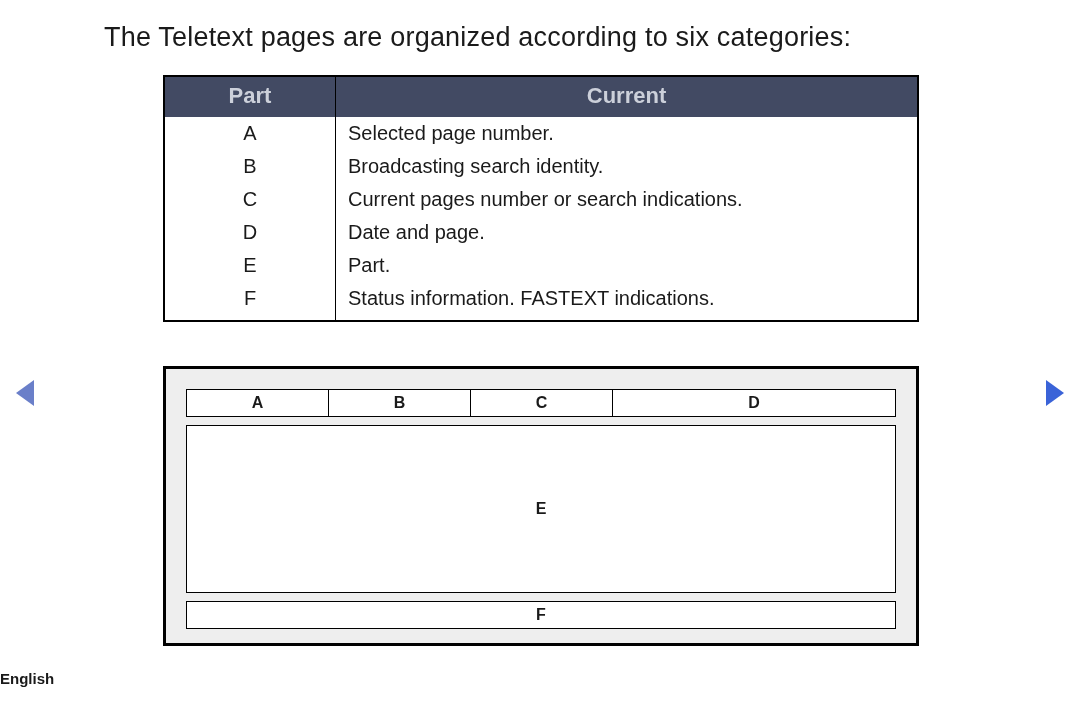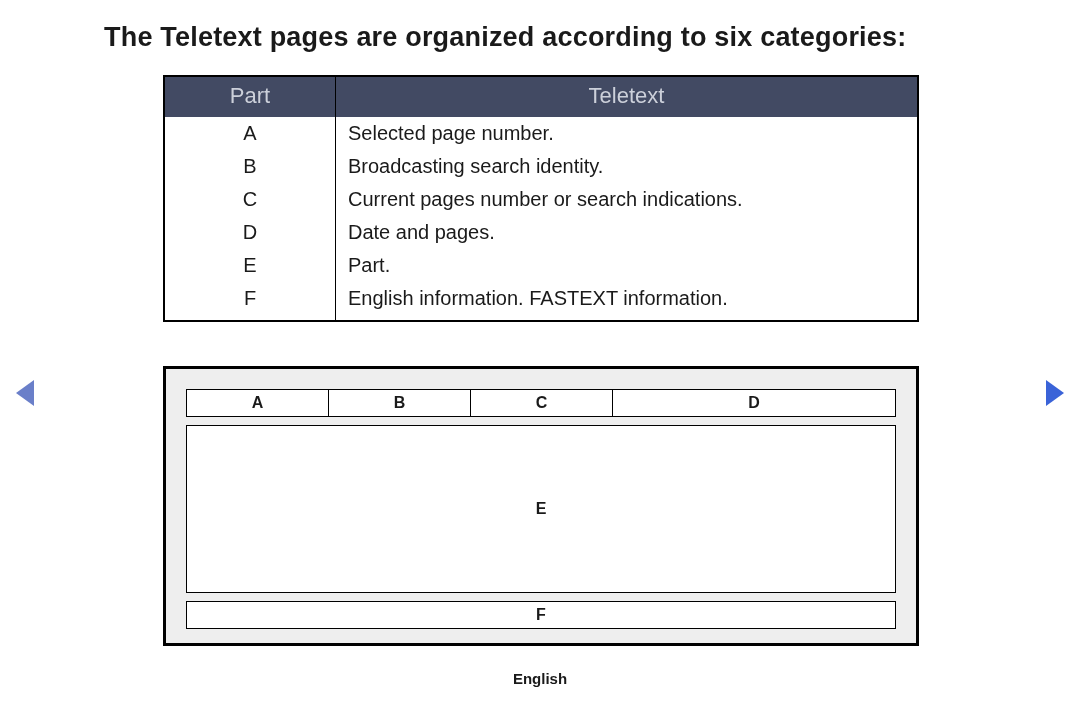--- a/index.html
+++ b/index.html
@@ -9,21 +9,21 @@
     background: #fff;
     font-family: "Helvetica Neue", Helvetica, Arial, sans-serif;
     color: #1a1a1a;
     position: relative;
   }
   .page-title {
     position: absolute;
     top: 22px;
     left: 104px;
     font-size: 27px;
-    font-weight: 700;
+    font-weight: 400;
     letter-spacing: 0.2px;
   }
   .table-wrap {
     position: absolute;
     top: 75px;
     left: 163px;
     width: 756px;
     border: 2px solid #000;
     border-collapse: collapse;
   }
@@ -31,21 +31,21 @@
     font-weight: 400;
   }
   .table-header {
     background: #424a63;
     color: #ccd0da;
   }
   .table-header th {
     font-size: 22px;
     padding: 6px 0 8px 0;
     text-align: center;
-    font-weight: 400;
+    font-weight: 700;
     margin-left: 40px;
   }
   .th-part {
     width: 170px;
     border-right: 1px solid #000;
   }
   .th-contents {
   }
   .table-body td {
     font-size: 20px;
@@ -128,61 +128,60 @@
     right: 16px;
     border-top: 13px solid transparent;
     border-bottom: 13px solid transparent;
     border-left: 18px solid #3a63d8;
   }
 
   .footer-lang {
     position: absolute;
     top: 670px;
     width: 100%;
-    text-align: center;
     font-size: 15px;
     font-weight: 600;
   }
 </style>
 </head>
 <body>
 
 <div class="page-title">The Teletext pages are organized according to six categories:</div>
 
 <table class="table-wrap" cellspacing="0">
   <thead class="table-header">
     <tr>
       <th class="th-part">Part</th>
-      <th class="th-contents">Teletext</th>
+      <th class="th-contents">Current</th>
     </tr>
   </thead>
   <tbody class="table-body">
     <tr>
       <td class="td-part">A</td>
       <td class="td-contents">Selected page number.</td>
     </tr>
     <tr>
       <td class="td-part">B</td>
       <td class="td-contents">Broadcasting search identity.</td>
     </tr>
     <tr>
       <td class="td-part">C</td>
       <td class="td-contents">Current pages number or search indications.</td>
     </tr>
     <tr>
       <td class="td-part">D</td>
-      <td class="td-contents">Date and pages.</td>
+      <td class="td-contents">Date and page.</td>
     </tr>
     <tr>
       <td class="td-part">E</td>
       <td class="td-contents">Part.</td>
     </tr>
     <tr class="last">
       <td class="td-part">F</td>
-      <td class="td-contents">English information. FASTEXT information.</td>
+      <td class="td-contents">Status information. FASTEXT indications.</td>
     </tr>
   </tbody>
 </table>
 
 <div class="diagram-frame">
   <div class="diagram-inner">
     <div class="diag-row top">
       <div class="diag-cell cell-a">A</div>
       <div class="diag-cell cell-b">B</div>
       <div class="diag-cell cell-c">C</div>

